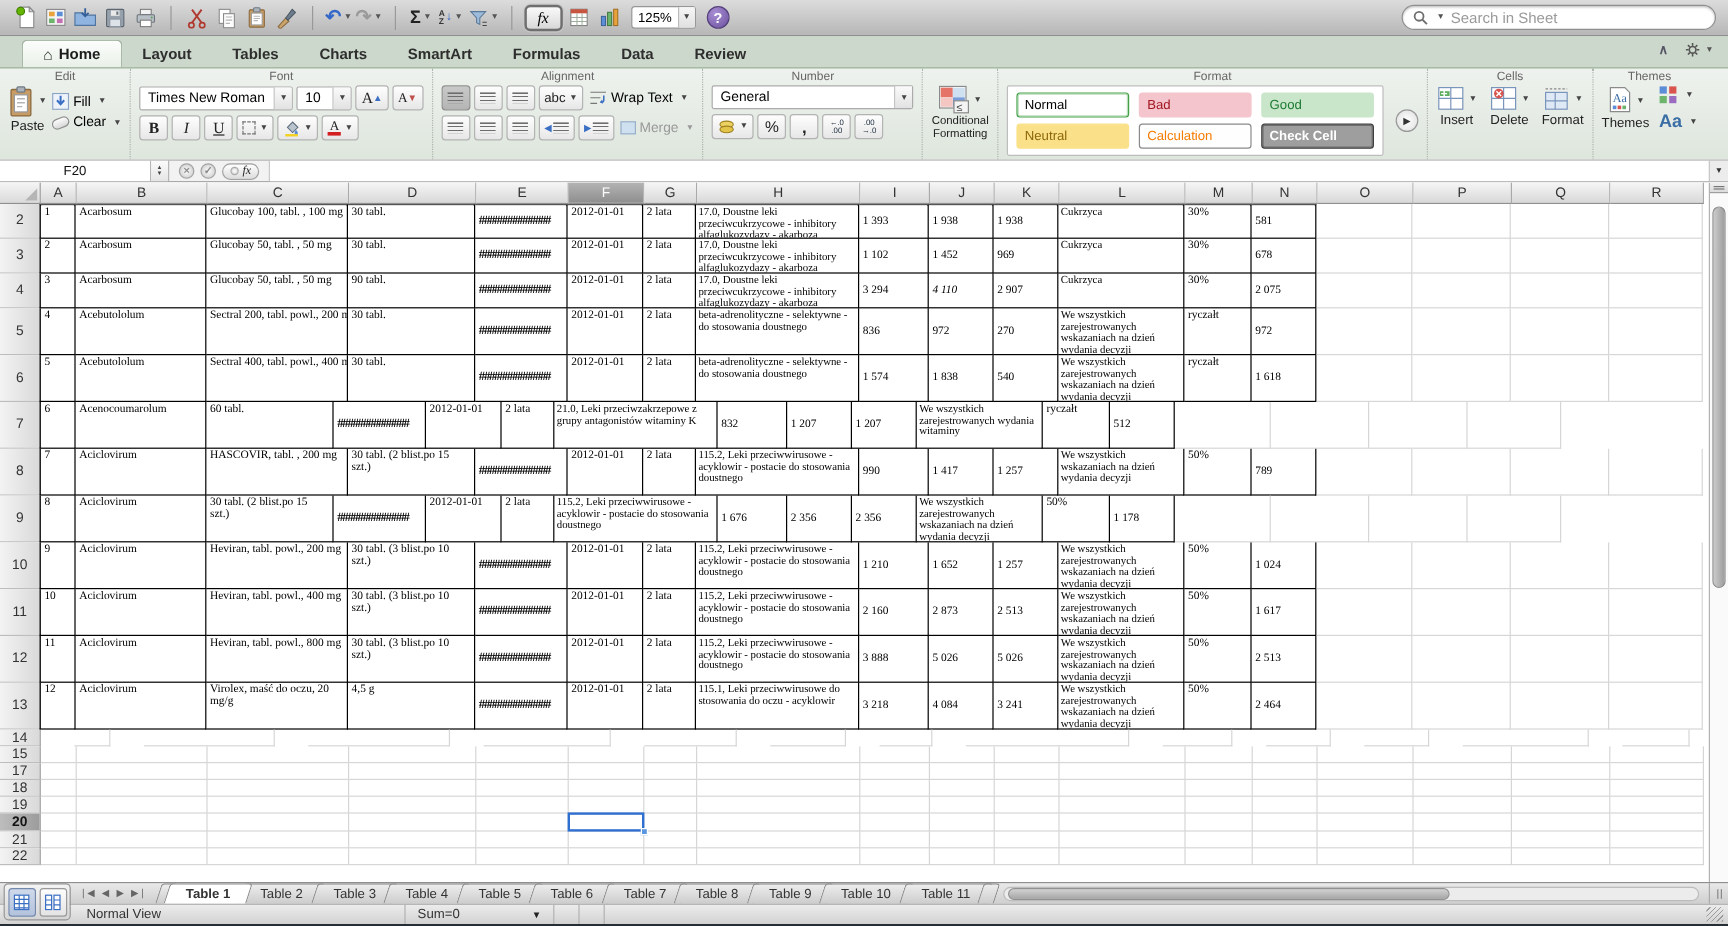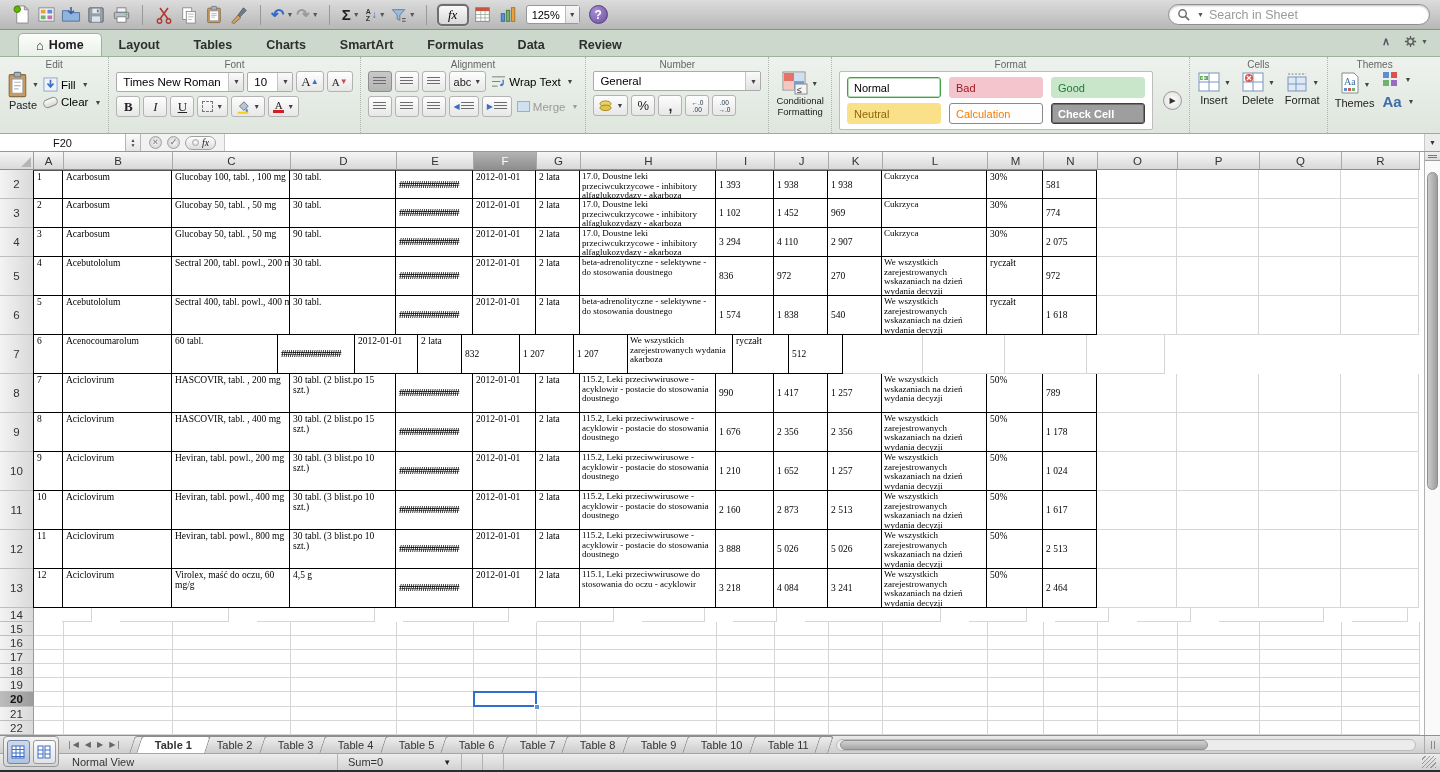--- a/index.html
+++ b/index.html
@@ -721,38 +721,38 @@
             <div class="cell dk" style="width: 106px;">30 tabl.</div>
             <div class="cell dk hash" style="width: 77px;">##############</div>
             <div class="cell dk" style="width: 63px;">2012-01-01</div>
             <div class="cell dk" style="width: 44px;">2 lata</div>
             <div class="cell dk tiny" style="width: 136px;">17.0, Doustne leki przeciwcukrzycowe - inhibitory alfaglukozydazy - akarboza</div>
             <div class="cell dk num" style="width: 58px;">1 102</div>
             <div class="cell dk num" style="width: 54px;">1 452</div>
             <div class="cell dk num" style="width: 54px;">969</div>
             <div class="cell dk tiny" style="width: 105px;">Cukrzyca</div>
             <div class="cell dk" style="width: 56px;">30%</div>
-            <div class="cell dk num" style="width: 54px;">774</div>
+            <div class="cell dk num" style="width: 54px;">678</div>
             <div class="cell " style="width: 80px;"></div>
             <div class="cell " style="width: 82px;"></div>
             <div class="cell " style="width: 82px;"></div>
             <div class="cell " style="width: 78px;"></div>
           </div>
           <div class="row" style="height: 29px;">
             <div class="rowh">4</div>
             <div class="cell dk firstc" style="width: 30px;">3</div>
             <div class="cell dk" style="width: 109px;">Acarbosum</div>
             <div class="cell dk" style="width: 118px;">Glucobay 50, tabl. , 50 mg</div>
             <div class="cell dk" style="width: 106px;">90 tabl.</div>
             <div class="cell dk hash" style="width: 77px;">##############</div>
             <div class="cell dk" style="width: 63px;">2012-01-01</div>
             <div class="cell dk" style="width: 44px;">2 lata</div>
             <div class="cell dk tiny" style="width: 136px;">17.0, Doustne leki przeciwcukrzycowe - inhibitory alfaglukozydazy - akarboza</div>
             <div class="cell dk num" style="width: 58px;">3 294</div>
-            <div class="cell dk num" style="width: 54px;">4 110</div>
+            <div class="cell dk num" style="width: 54px; font-style: italic;">4 110</div>
             <div class="cell dk num" style="width: 54px;">2 907</div>
             <div class="cell dk tiny" style="width: 105px;">Cukrzyca</div>
             <div class="cell dk" style="width: 56px;">30%</div>
             <div class="cell dk num" style="width: 54px;">2 075</div>
             <div class="cell " style="width: 80px;"></div>
             <div class="cell " style="width: 82px;"></div>
             <div class="cell " style="width: 82px;"></div>
             <div class="cell " style="width: 78px;"></div>
           </div>
           <div class="row" style="height: 39px;">
@@ -798,24 +798,25 @@
             <div class="cell " style="width: 78px;"></div>
           </div>
           <div class="row" style="height: 39px;">
             <div class="rowh">7</div>
             <div class="cell dk firstc" style="width: 30px;">6</div>
             <div class="cell dk" style="width: 109px;">Acenocoumarolum</div>
             <div class="cell dk" style="width: 106px;">60 tabl.</div>
             <div class="cell dk hash" style="width: 77px;">##############</div>
             <div class="cell dk" style="width: 63px;">2012-01-01</div>
             <div class="cell dk" style="width: 44px;">2 lata</div>
+            <div class="cell dk tiny" style="width: 136px;">21.0, Leki przeciwzakrzepowe z grupy antagonistów witaminy K</div>
             <div class="cell dk num" style="width: 58px;">832</div>
             <div class="cell dk num" style="width: 54px;">1 207</div>
             <div class="cell dk num" style="width: 54px;">1 207</div>
-            <div class="cell dk tiny" style="width: 105px;">We wszystkich zarejestrowanych wydania akarboza</div>
+            <div class="cell dk tiny" style="width: 105px;">We wszystkich zarejestrowanych wydania witaminy</div>
             <div class="cell dk" style="width: 56px;">ryczałt</div>
             <div class="cell dk num" style="width: 54px;">512</div>
             <div class="cell " style="width: 80px;"></div>
             <div class="cell " style="width: 82px;"></div>
             <div class="cell " style="width: 82px;"></div>
             <div class="cell " style="width: 78px;"></div>
           </div>
           <div class="row" style="height: 39px;">
             <div class="rowh">8</div>
             <div class="cell dk firstc" style="width: 30px;">7</div>
@@ -834,21 +835,20 @@
             <div class="cell dk num" style="width: 54px;">789</div>
             <div class="cell " style="width: 80px;"></div>
             <div class="cell " style="width: 82px;"></div>
             <div class="cell " style="width: 82px;"></div>
             <div class="cell " style="width: 78px;"></div>
           </div>
           <div class="row" style="height: 39px;">
             <div class="rowh">9</div>
             <div class="cell dk firstc" style="width: 30px;">8</div>
             <div class="cell dk" style="width: 109px;">Aciclovirum</div>
-            <div class="cell dk" style="width: 118px;">HASCOVIR, tabl. , 400 mg</div>
             <div class="cell dk" style="width: 106px;">30 tabl. (2 blist.po 15 szt.)</div>
             <div class="cell dk hash" style="width: 77px;">##############</div>
             <div class="cell dk" style="width: 63px;">2012-01-01</div>
             <div class="cell dk" style="width: 44px;">2 lata</div>
             <div class="cell dk tiny" style="width: 136px;">115.2, Leki przeciwwirusowe - acyklowir - postacie do stosowania doustnego</div>
             <div class="cell dk num" style="width: 58px;">1 676</div>
             <div class="cell dk num" style="width: 54px;">2 356</div>
             <div class="cell dk num" style="width: 54px;">2 356</div>
             <div class="cell dk tiny" style="width: 105px;">We wszystkich zarejestrowanych wskazaniach na dzień wydania decyzji</div>
             <div class="cell dk" style="width: 56px;">50%</div>
@@ -918,21 +918,21 @@
             <div class="cell dk num" style="width: 54px;">2 513</div>
             <div class="cell " style="width: 80px;"></div>
             <div class="cell " style="width: 82px;"></div>
             <div class="cell " style="width: 82px;"></div>
             <div class="cell " style="width: 78px;"></div>
           </div>
           <div class="row" style="height: 39px;">
             <div class="rowh">13</div>
             <div class="cell dk firstc" style="width: 30px;">12</div>
             <div class="cell dk" style="width: 109px;">Aciclovirum</div>
-            <div class="cell dk" style="width: 118px;">Virolex, maść do oczu, 60 mg/g</div>
+            <div class="cell dk" style="width: 118px;">Virolex, maść do oczu, 20 mg/g</div>
             <div class="cell dk" style="width: 106px;">4,5 g</div>
             <div class="cell dk hash" style="width: 77px;">##############</div>
             <div class="cell dk" style="width: 63px;">2012-01-01</div>
             <div class="cell dk" style="width: 44px;">2 lata</div>
             <div class="cell dk tiny" style="width: 136px;">115.1, Leki przeciwwirusowe do stosowania do oczu - acyklowir</div>
             <div class="cell dk num" style="width: 58px;">3 218</div>
             <div class="cell dk num" style="width: 54px;">4 084</div>
             <div class="cell dk num" style="width: 54px;">3 241</div>
             <div class="cell dk tiny" style="width: 105px;">We wszystkich zarejestrowanych wskazaniach na dzień wydania decyzji</div>
             <div class="cell dk" style="width: 56px;">50%</div>
@@ -978,41 +978,20 @@
             <div class="cell" style="width: 54px;"></div>
             <div class="cell" style="width: 105px;"></div>
             <div class="cell" style="width: 56px;"></div>
             <div class="cell" style="width: 54px;"></div>
             <div class="cell" style="width: 80px;"></div>
             <div class="cell" style="width: 82px;"></div>
             <div class="cell" style="width: 82px;"></div>
             <div class="cell" style="width: 78px;"></div>
           </div>
           <div class="row" style="height: 14px;">
-            <div class="rowh">16</div>
-            <div class="cell" style="width: 30px;"></div>
-            <div class="cell" style="width: 109px;"></div>
-            <div class="cell" style="width: 118px;"></div>
-            <div class="cell" style="width: 106px;"></div>
-            <div class="cell" style="width: 77px;"></div>
-            <div class="cell" style="width: 63px;"></div>
-            <div class="cell" style="width: 44px;"></div>
-            <div class="cell" style="width: 136px;"></div>
-            <div class="cell" style="width: 58px;"></div>
-            <div class="cell" style="width: 54px;"></div>
-            <div class="cell" style="width: 54px;"></div>
-            <div class="cell" style="width: 105px;"></div>
-            <div class="cell" style="width: 56px;"></div>
-            <div class="cell" style="width: 54px;"></div>
-            <div class="cell" style="width: 80px;"></div>
-            <div class="cell" style="width: 82px;"></div>
-            <div class="cell" style="width: 82px;"></div>
-            <div class="cell" style="width: 78px;"></div>
-          </div>
-          <div class="row" style="height: 14px;">
             <div class="rowh">17</div>
             <div class="cell" style="width: 30px;"></div>
             <div class="cell" style="width: 109px;"></div>
             <div class="cell" style="width: 118px;"></div>
             <div class="cell" style="width: 106px;"></div>
             <div class="cell" style="width: 77px;"></div>
             <div class="cell" style="width: 63px;"></div>
             <div class="cell" style="width: 44px;"></div>
             <div class="cell" style="width: 136px;"></div>
             <div class="cell" style="width: 58px;"></div>

